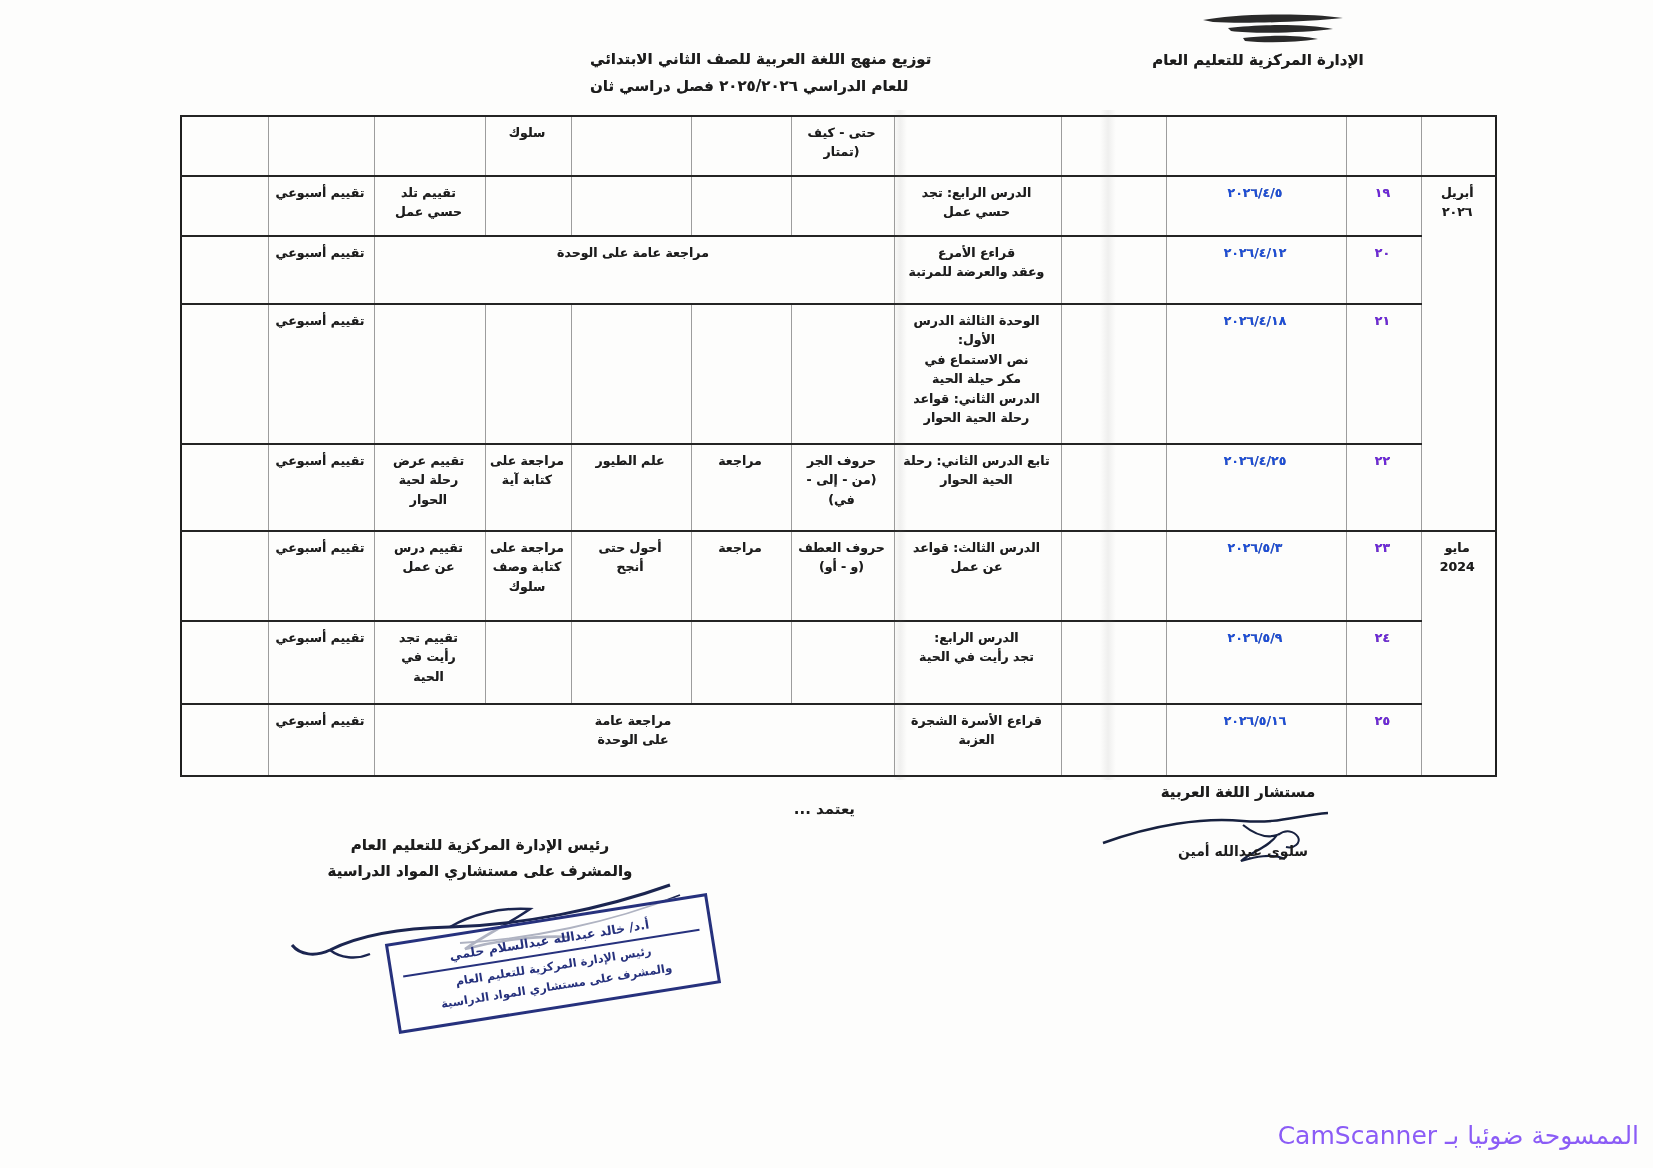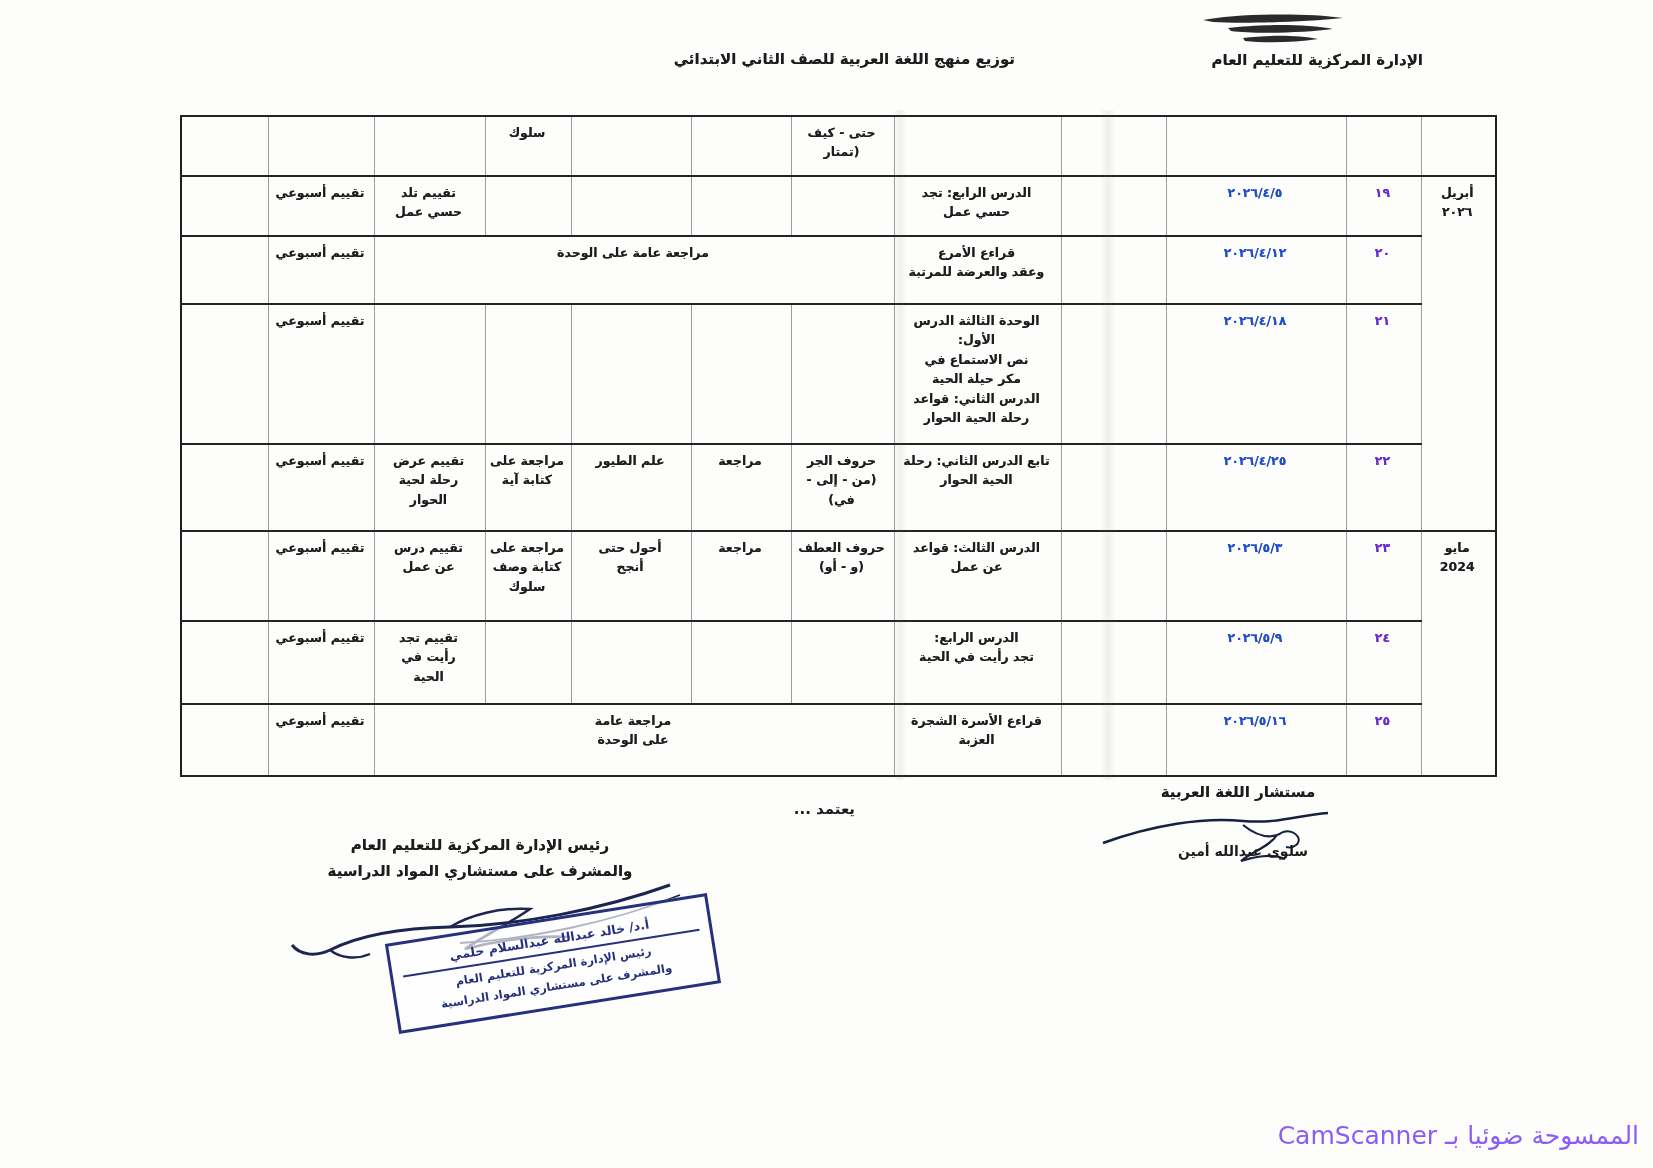--- a/index.html
+++ b/index.html
@@ -4,25 +4,25 @@
 <style>
   html,body{margin:0;padding:0;}
   body{
     width:1653px;height:1168px;position:relative;overflow:hidden;
     background:#fdfdfc;
     font-family:"DejaVu Sans", sans-serif;
     color:#1c1c1c;
   }
   .abs{position:absolute;}
   
-  .org-block{top:48px;right:230px;width:330px;text-align:right;}
+  .org-block{top:48px;right:230px;width:330px;text-align:center;}
   .org-line{font-size:15px;font-weight:bold;line-height:1.65;white-space:nowrap;
     text-shadow:0 0 .5px rgba(0,0,0,.55);}
   .logo{top:12px;right:290px;width:180px;height:42px;}
-  .title-block{top:46px;left:615px;width:400px;text-align:right;}
+  .title-block{top:46px;left:590px;width:400px;text-align:left;}
   .title-line{font-size:15px;font-weight:bold;line-height:1.8;white-space:nowrap;
     text-shadow:0 0 .5px rgba(0,0,0,.55);}
   
   table.sched{
     position:absolute;top:115px;left:180px;width:1315px;height:660px;
     border-collapse:collapse;table-layout:fixed;direction:rtl;
     border:2px solid #1f1f1f;
   }
   table.sched td{
     border-left:1px solid #9d9d9d;border-right:1px solid #9d9d9d;
@@ -68,20 +68,21 @@
   <path d="M45 16 C 75 12, 125 12, 150 17 C 120 21, 70 22, 48 19 Z" fill="#2a2a2a"></path>
   <path d="M60 26 C 85 23, 115 23, 135 27 C 110 31, 80 31, 62 29 Z" fill="#2a2a2a"></path>
 </svg>
 
 <div class="abs org-block">
   <div class="org-line">الإدارة المركزية للتعليم العام</div>
 </div>
 
 <div class="abs title-block">
   <div class="title-line">توزيع منهج اللغة العربية للصف الثاني الابتدائي</div>
+  <div class="title-line">للعام الدراسي ٢٠٢٥/٢٠٢٦ فصل دراسي ثان</div>
 </div>
 
 <table class="sched">
   <colgroup>
     <col style="width:75px">
       <col style="width:75px">
       <col style="width:180px">
     <col style="width:105px">
       <col style="width:167px">
       <col style="width:103px">

